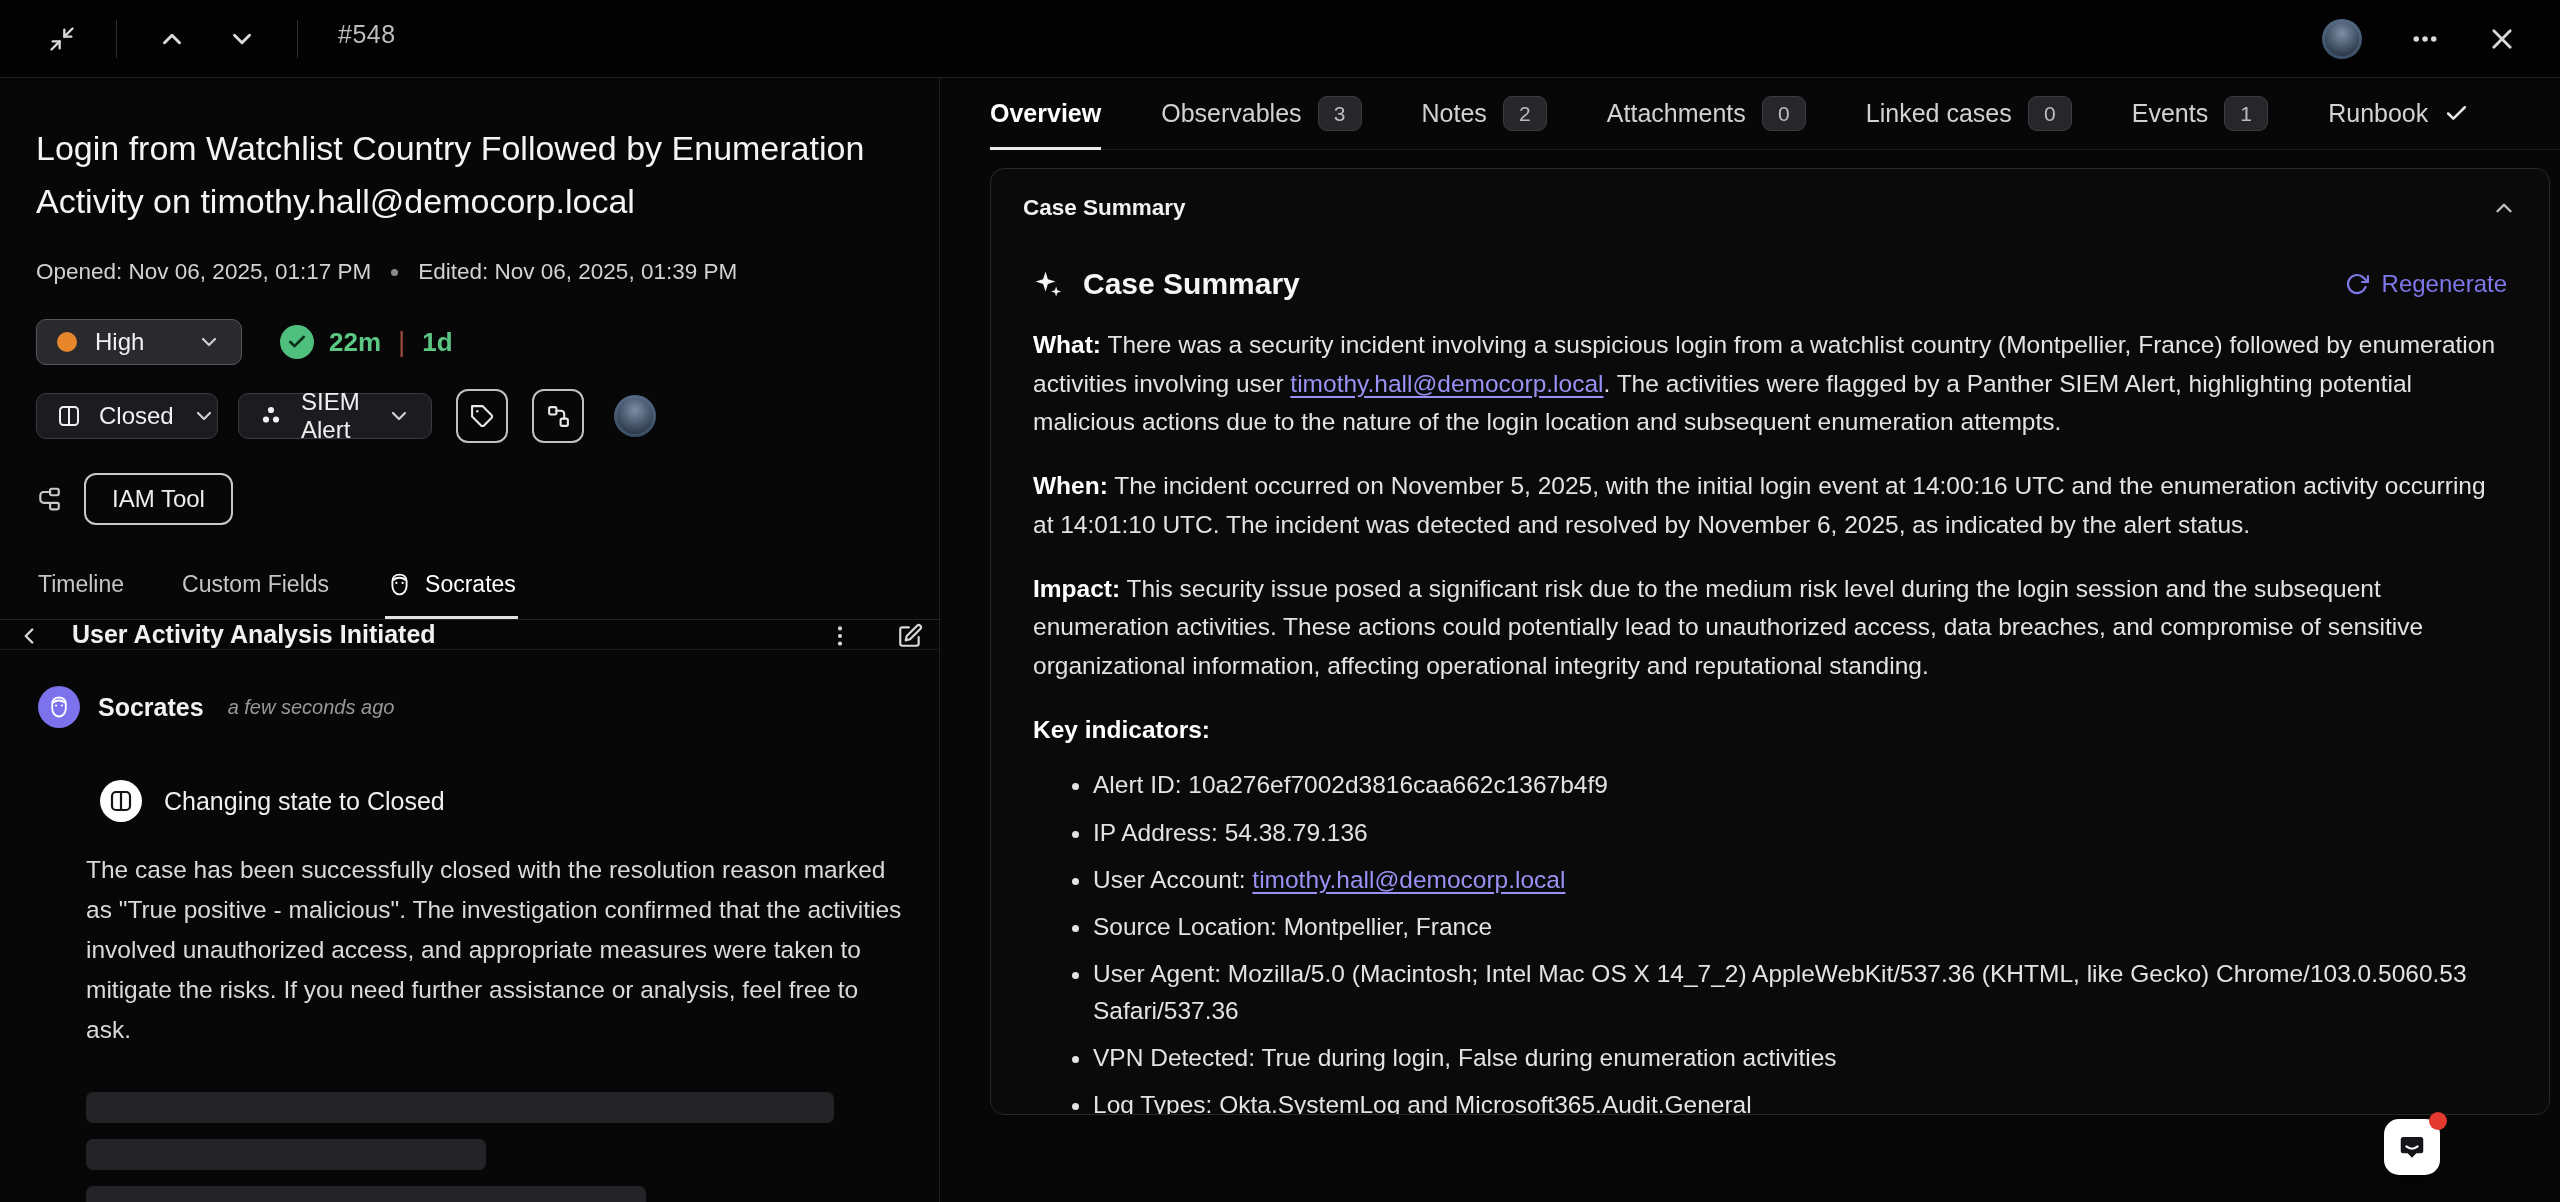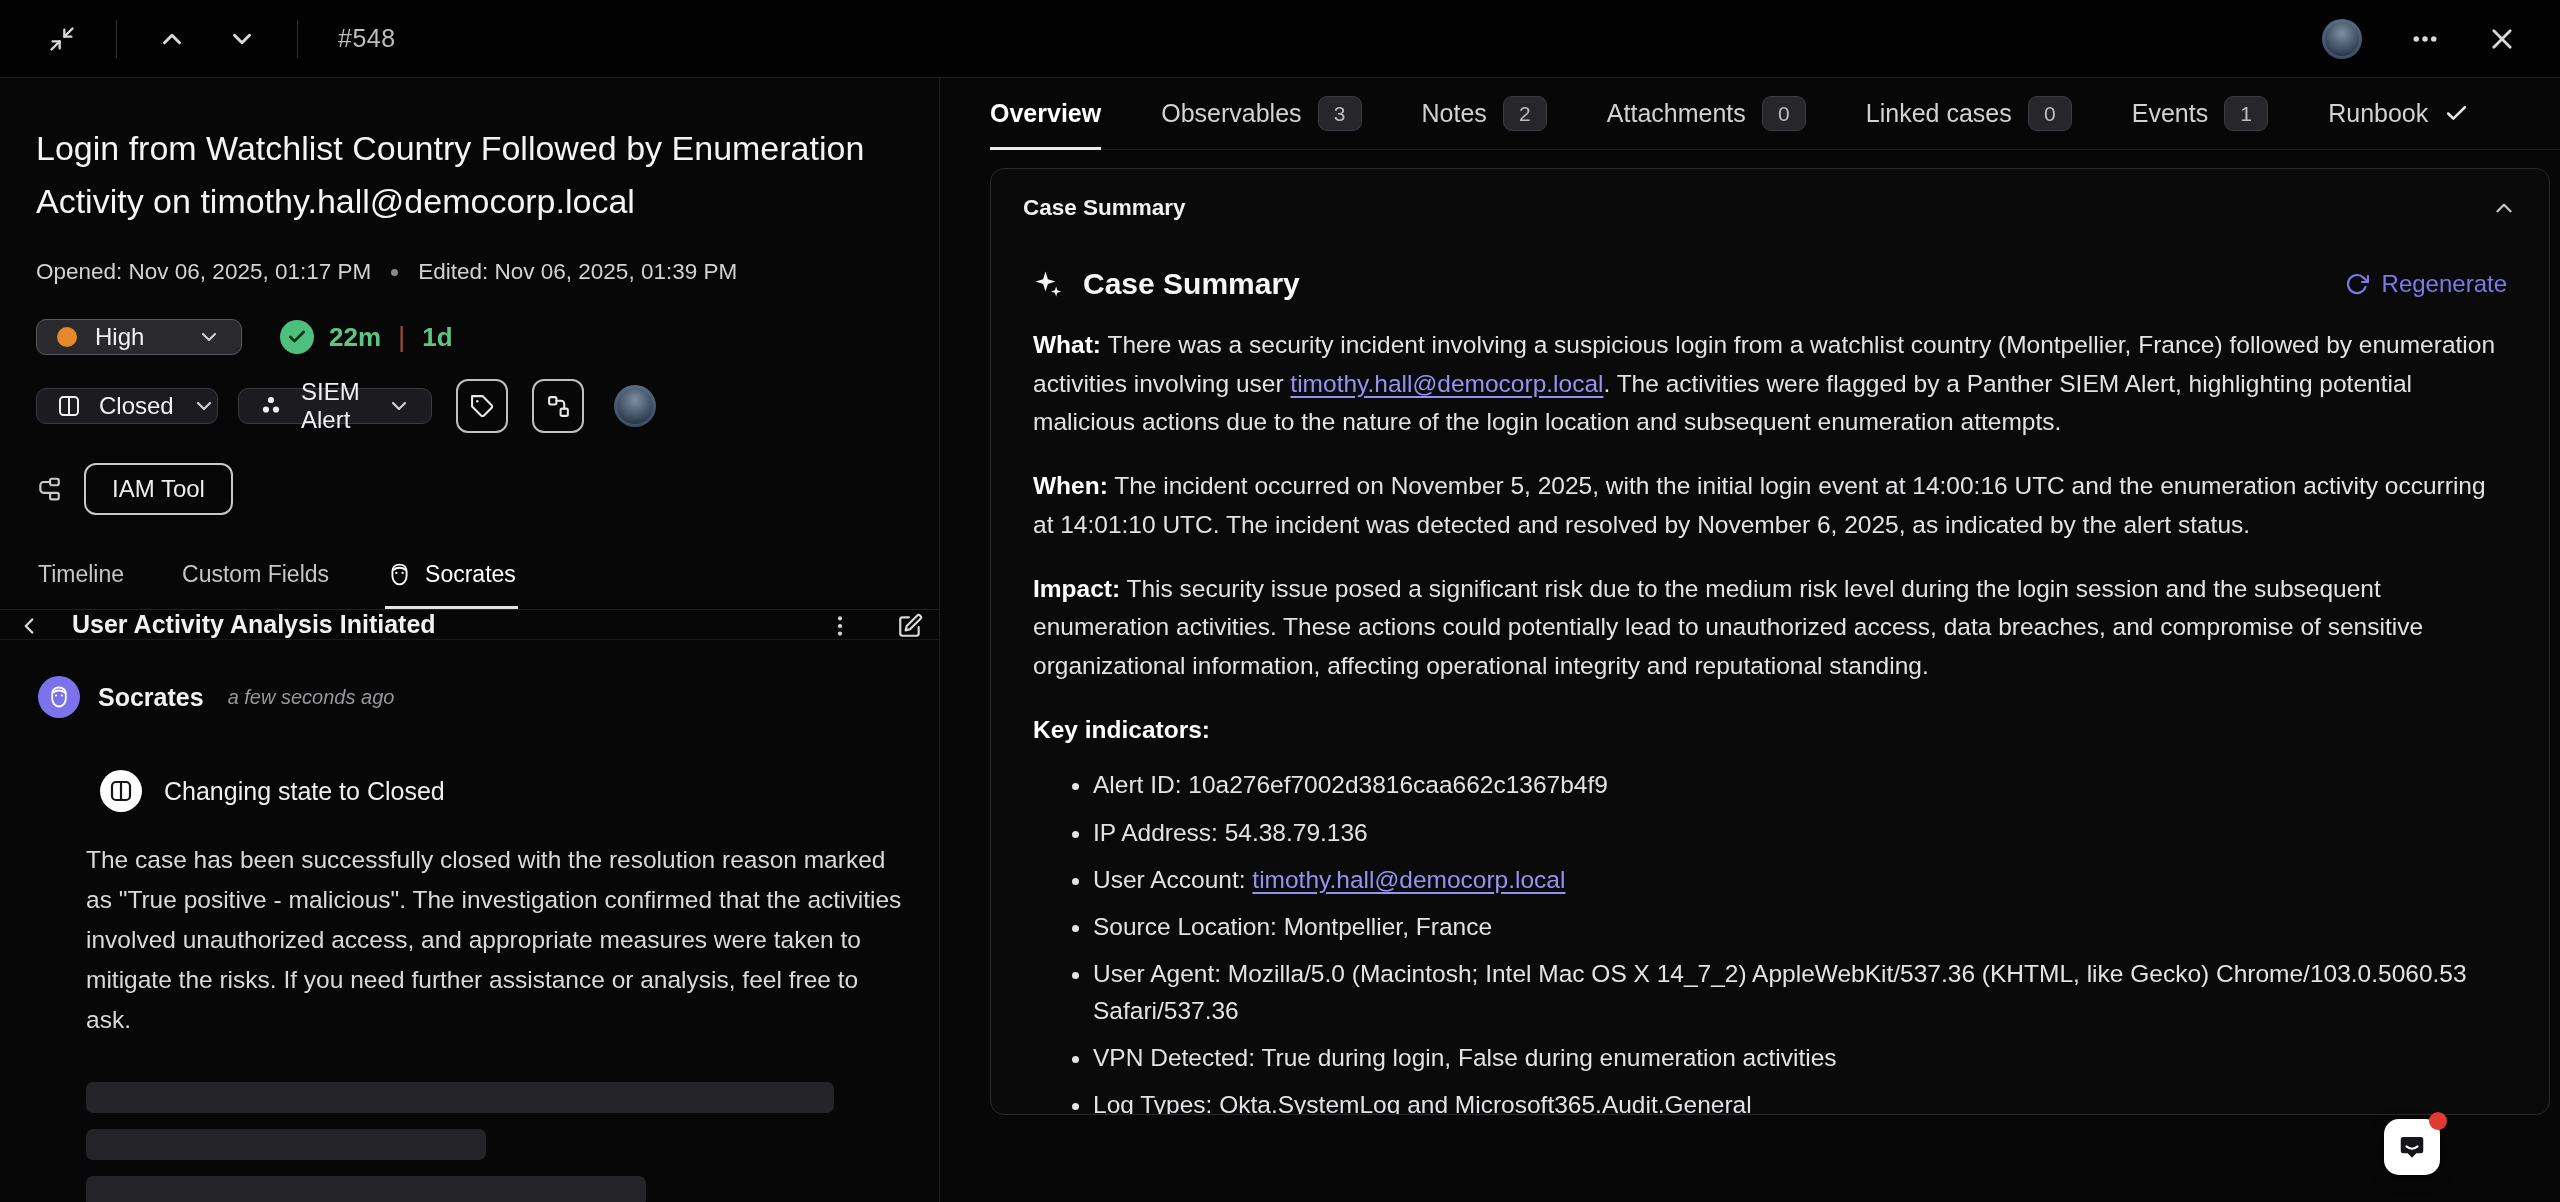--- a/index.html
+++ b/index.html
@@ -2,21 +2,21 @@
 <html><head>
 <meta charset="utf-8">
 <style>
   * { margin:0; padding:0; box-sizing:border-box; }
   html,body { width:2560px; height:1202px; overflow:hidden; background:#050506; color:#e8e8e8;
               font-family:"Liberation Sans", sans-serif; }
 
   
   .topbar { height:78px; display:flex; align-items:center; justify-content:space-between;
             padding:0 44px 0 48px; border-bottom:1px solid #202023; background:#020203; }
-  .tb-left { display:flex; align-items:center; gap:40px; }
+  .tb-left { display:flex; gap:40px; }
   .tb-right { display:flex; align-items:center; gap:48px; }
   .tb-sep { width:1px; height:38px; background:#2e2e33; }
   .icon-btn { color:#d9d9db; display:flex; align-items:center; justify-content:center; cursor:pointer; }
   .case-number { font-size:25px; color:#bdbdc0; letter-spacing:.5px; }
   .avatar { border-radius:50%;
             background: radial-gradient(circle at 50% 36%, #7e8ea3 0%, #4a5a6e 42%, #1e2a38 80%, #0f1925 100%);
             box-shadow: inset 0 0 0 3px rgba(96,130,165,.38); }
   .avatar.sm { width:40px; height:40px; }
   .avatar.md { width:42px; height:42px; }
 
@@ -26,21 +26,21 @@
   
   .left { width:940px; min-width:940px; border-right:1px solid #1f1f22; background:#070708;
           display:flex; flex-direction:column; }
   .left-top { padding:44px 36px 0; }
   .case-title { font-size:34px; line-height:1.55; font-weight:500; color:#f4f4f5; max-width:850px; }
   .meta-row { display:flex; align-items:center; gap:20px; margin-top:32px; font-size:22.5px; color:#d2d2d4; }
   .meta-dot { width:7px; height:7px; border-radius:50%; background:#8a8a8e; }
 
   .sev-row { margin-top:34px; display:flex; align-items:center; gap:38px; }
   .dropdown { display:flex; align-items:center; gap:18px; background:#29292e; border:1.5px solid #57575d;
-              border-radius:10px; height:36px; padding:0 20px; font-size:24px; color:#f0f0f1; cursor:pointer; }
+              border-radius:10px; height:46px; padding:0 20px; font-size:24px; color:#f0f0f1; cursor:pointer; }
   .dropdown .chev { margin-left:auto; color:#cfcfd2; display:flex; }
   .sev-dd { width:206px; }
   .dot-orange { width:20px; height:20px; border-radius:50%; background:#e6872c; }
   .sla { display:flex; align-items:center; gap:15px; font-size:26px; font-weight:700; color:#5bc783; }
   .sla-check { width:34px; height:34px; border-radius:50%; background:#4fbf7d; display:flex;
                align-items:center; justify-content:center; color:#0a3019; }
   .sla-pipe { color:#9b4a3c; font-weight:400; font-size:28px; padding:0 2px; }
 
   .status-row { margin-top:24px; display:flex; align-items:center; gap:20px; }
   .dd-dark { background:#1c1c20; border-color:#3a3a40; }

